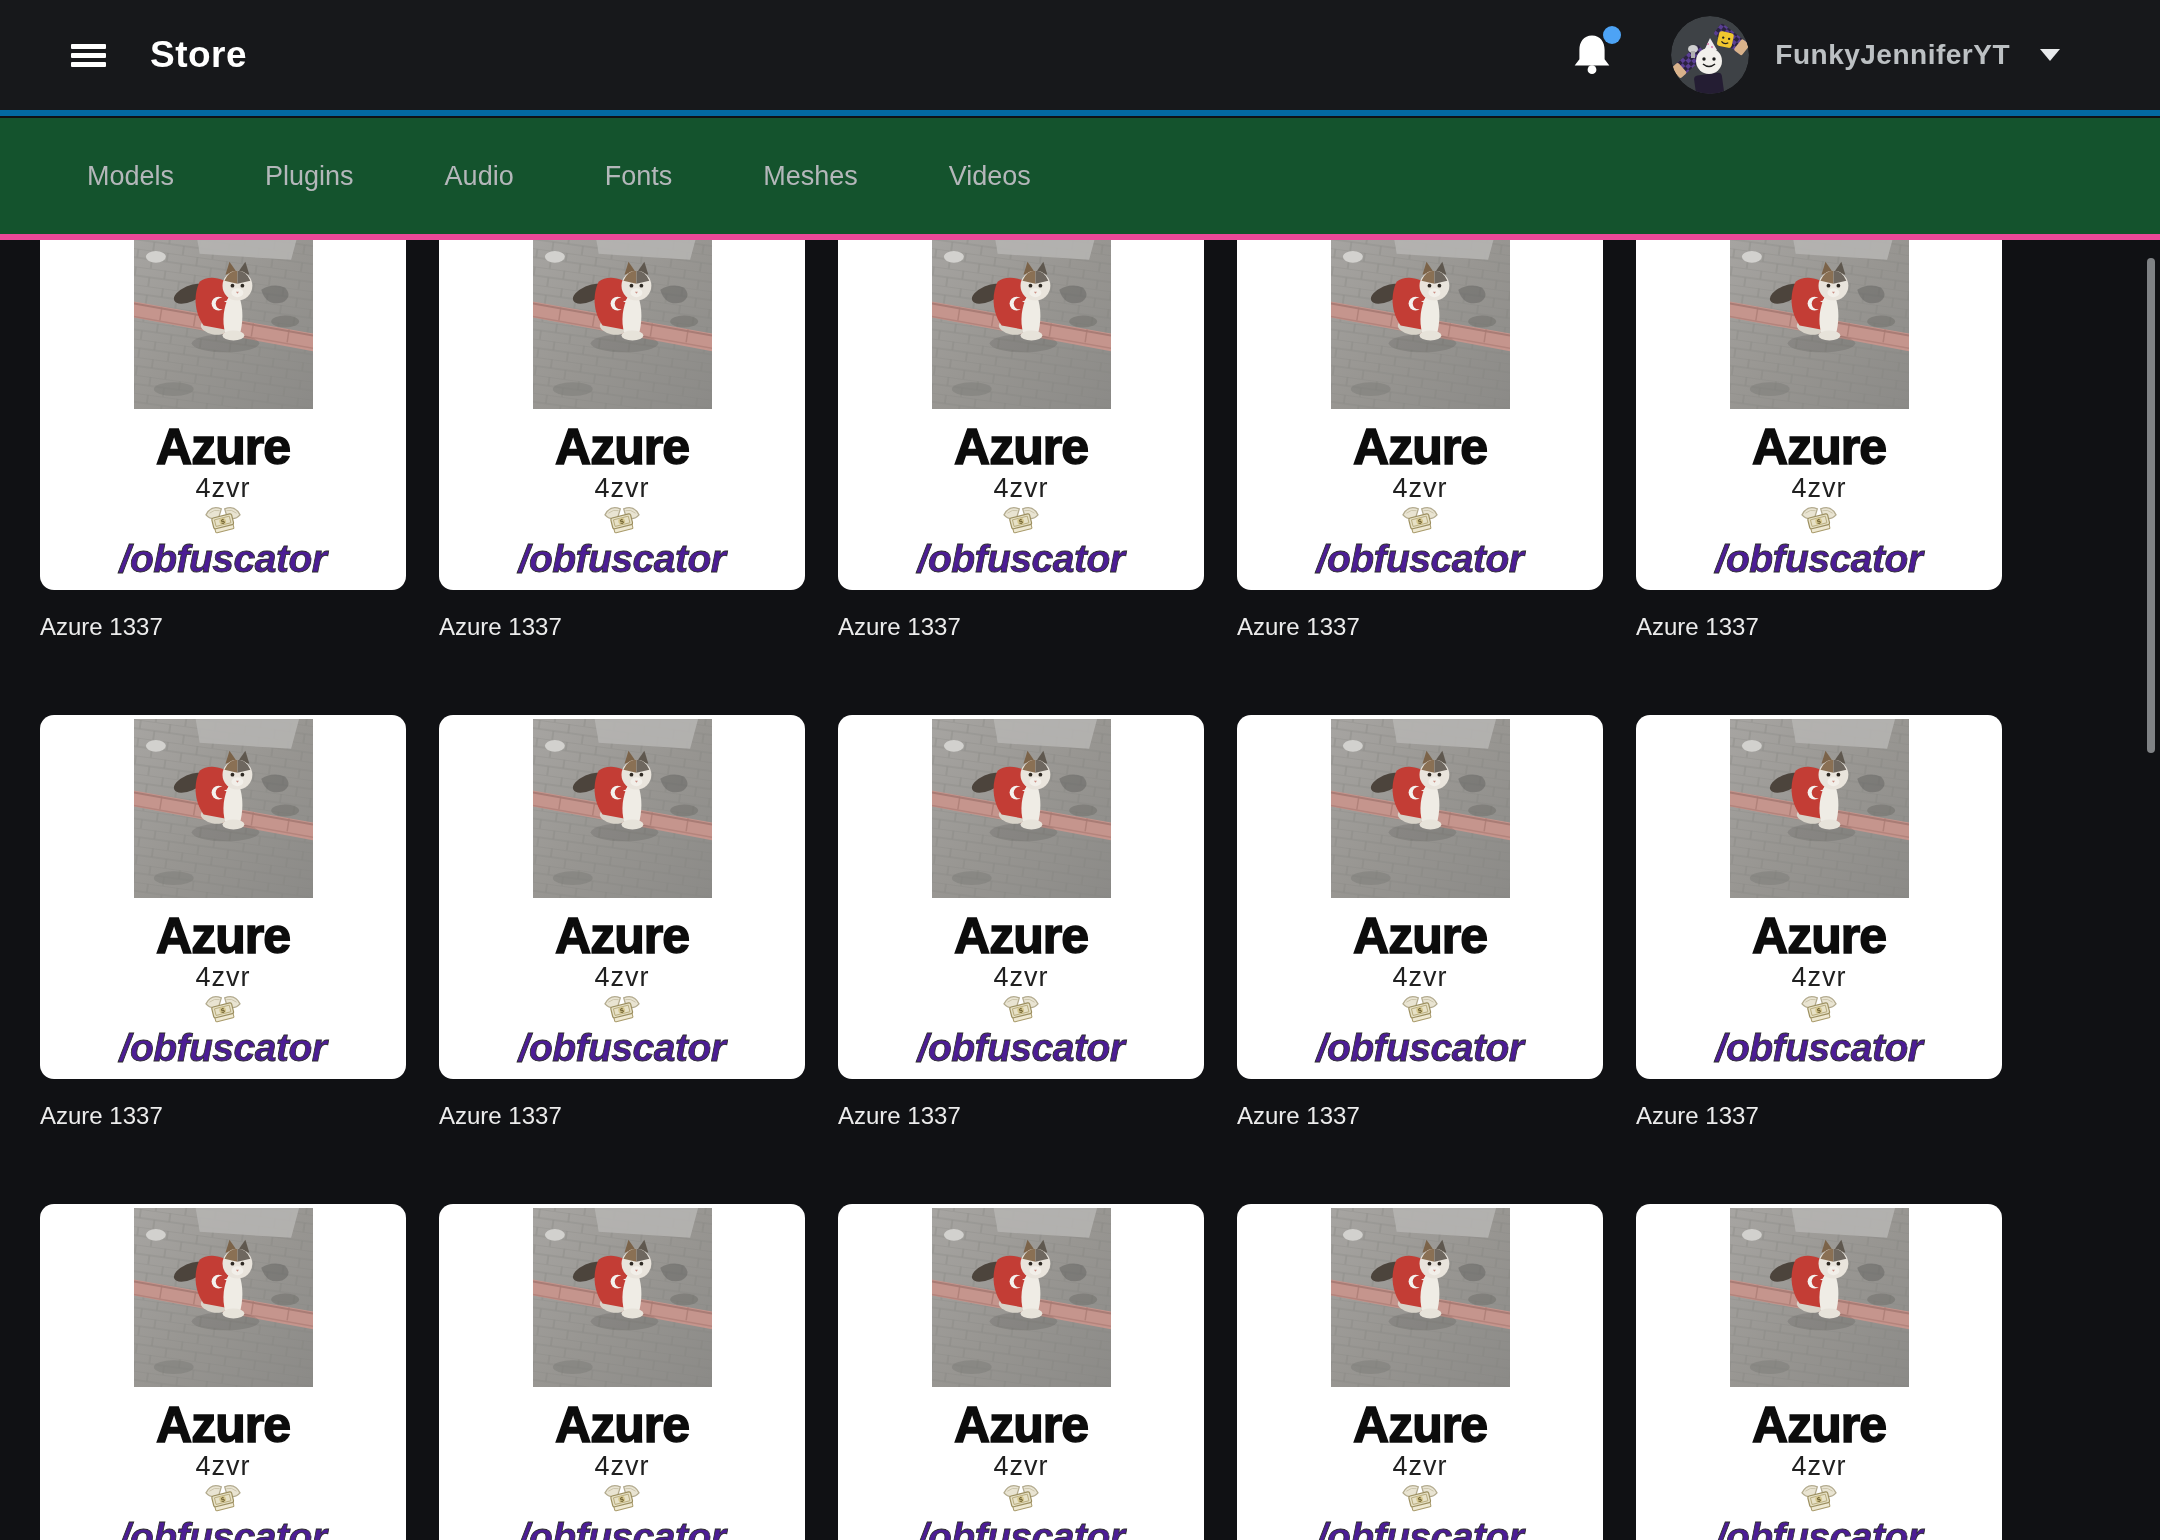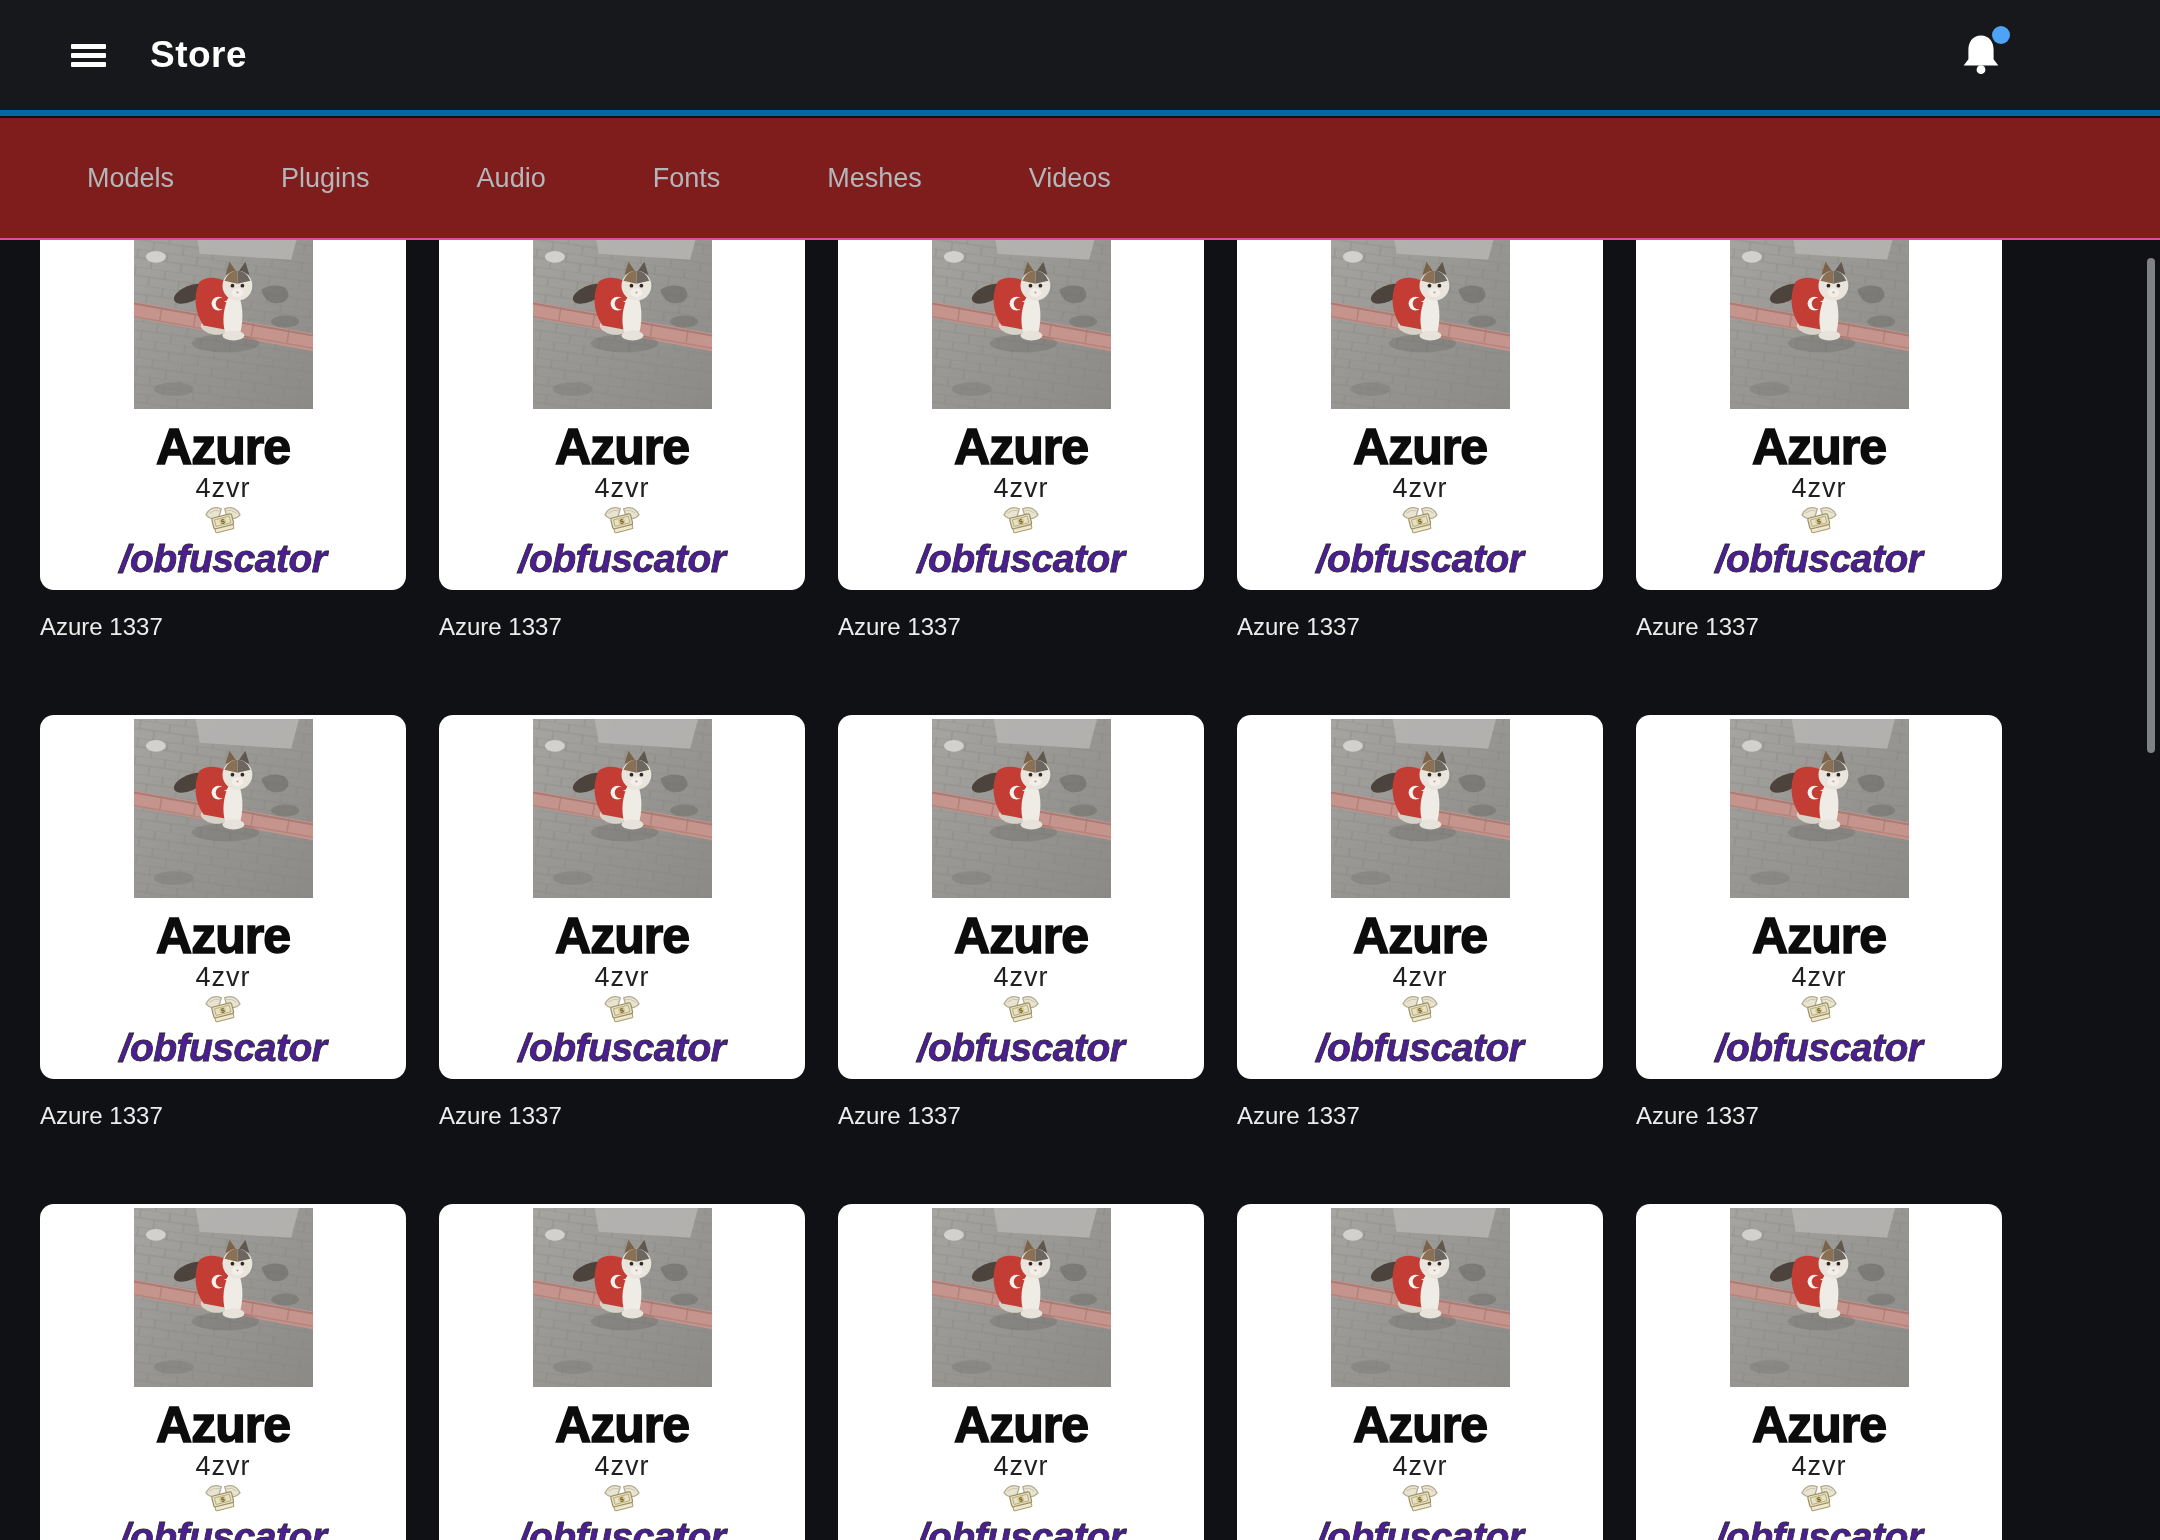--- a/index.html
+++ b/index.html
@@ -23,22 +23,22 @@
   .bell-wrap svg{width:38px;height:42px;display:block;}
   .notif-dot{position:absolute;top:-8px;right:-10px;width:18px;height:18px;border-radius:50%;}
   .account{display:flex;align-items:center;cursor:pointer;}
   .avatar{width:78px;height:78px;border-radius:50%;overflow:hidden;flex:none;}
   .avatar svg{width:78px;height:78px;display:block;}
   .username{margin-left:26px;font-size:28px;font-weight:600;color:#bcc0c3;letter-spacing:.5px;}
   .caret{margin-left:30px;width:0;height:0;border-left:10px solid transparent;border-right:10px solid transparent;border-top:12px solid #e8eaec;}
   
   .tabbar{
     position:absolute;top:118px;left:0;right:0;height:122px;box-sizing:border-box;
-    background:#7f1d1d;border-bottom:2px solid #ec4899;
-    display:flex;align-items:stretch;padding-left:59px;gap:51px;
+    background:#14532d;border-bottom:6px solid #ec4899;
+    display:flex;align-items:stretch;padding-left:59px;gap:35px;
   }
   .tab{
     display:flex;align-items:center;padding:0 28px;position:relative;
     font-size:27px;color:#b4b7ba;cursor:pointer;white-space:nowrap;
   }
   .tab.active{color:#ffffff;}
   .tab.active::after{
     content:"";position:absolute;left:0;right:0;bottom:0;height:5px;
     background:#ffffff;border-radius:3px 3px 0 0;
   }
@@ -174,20 +174,29 @@
       <span></span>
   </div>
   <div class="app-title">Store</div>
   <div class="header-right">
     <div class="bell-wrap">
       <svg>
           <use href="#bell"></use>
         </svg>
       <div class="notif-dot" style="background:#4da3f5"></div>
     </div>
+    <div class="account">
+      <div class="avatar">
+        <svg>
+            <use href="#avatar-art"></use>
+          </svg>
+      </div>
+      <div class="username">FunkyJenniferYT</div>
+      <div class="caret"></div>
+    </div>
   </div>
 </div>
 
 <div class="tabbar">
   <div class="tab">Models</div>
   <div class="tab">Plugins</div>
   <div class="tab">Audio</div>
   <div class="tab">Fonts</div>
   <div class="tab">Meshes</div>
   <div class="tab">Videos</div>

